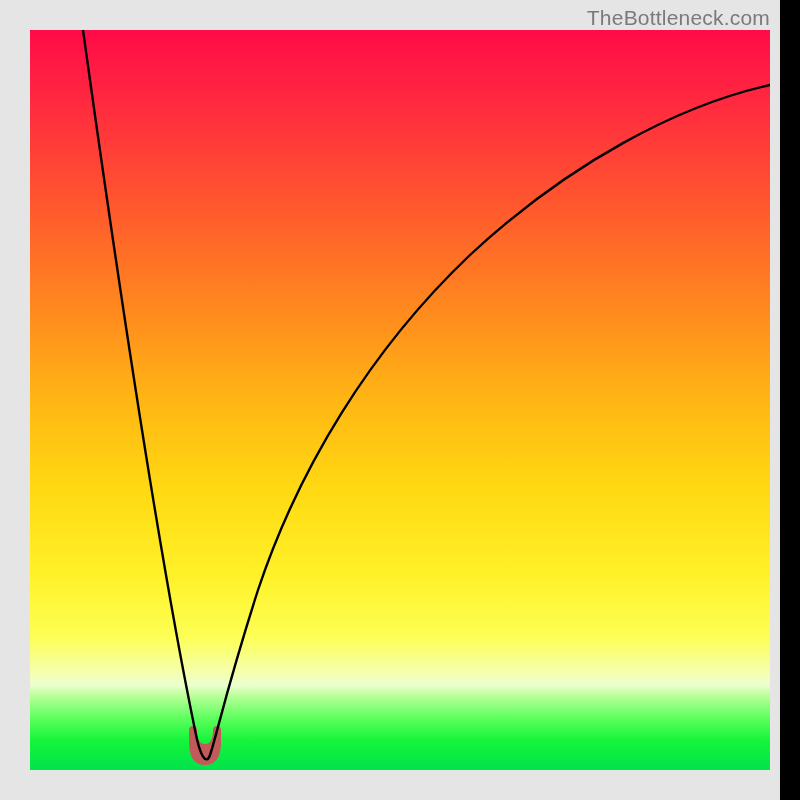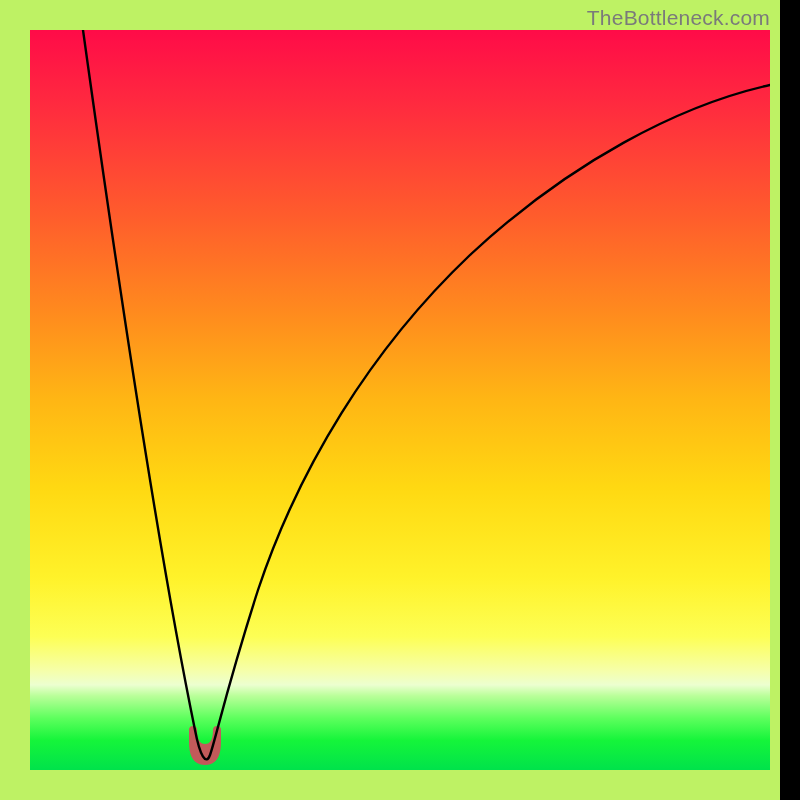--- a/index.html
+++ b/index.html
@@ -8,21 +8,21 @@
     width: 800px;
     height: 800px;
     overflow: hidden;
     background: #000;
     font-family: Arial, Helvetica, sans-serif;
   }
   .outer {
     position: relative;
     width: 780px;
     height: 800px;
-    background: #bef264;
+    background: #e5e5e5;
   }
   .plot {
     position: absolute;
     left: 30px;
     top: 30px;
     width: 740px;
     height: 740px;
     overflow: hidden;
   }
   .gradient {

